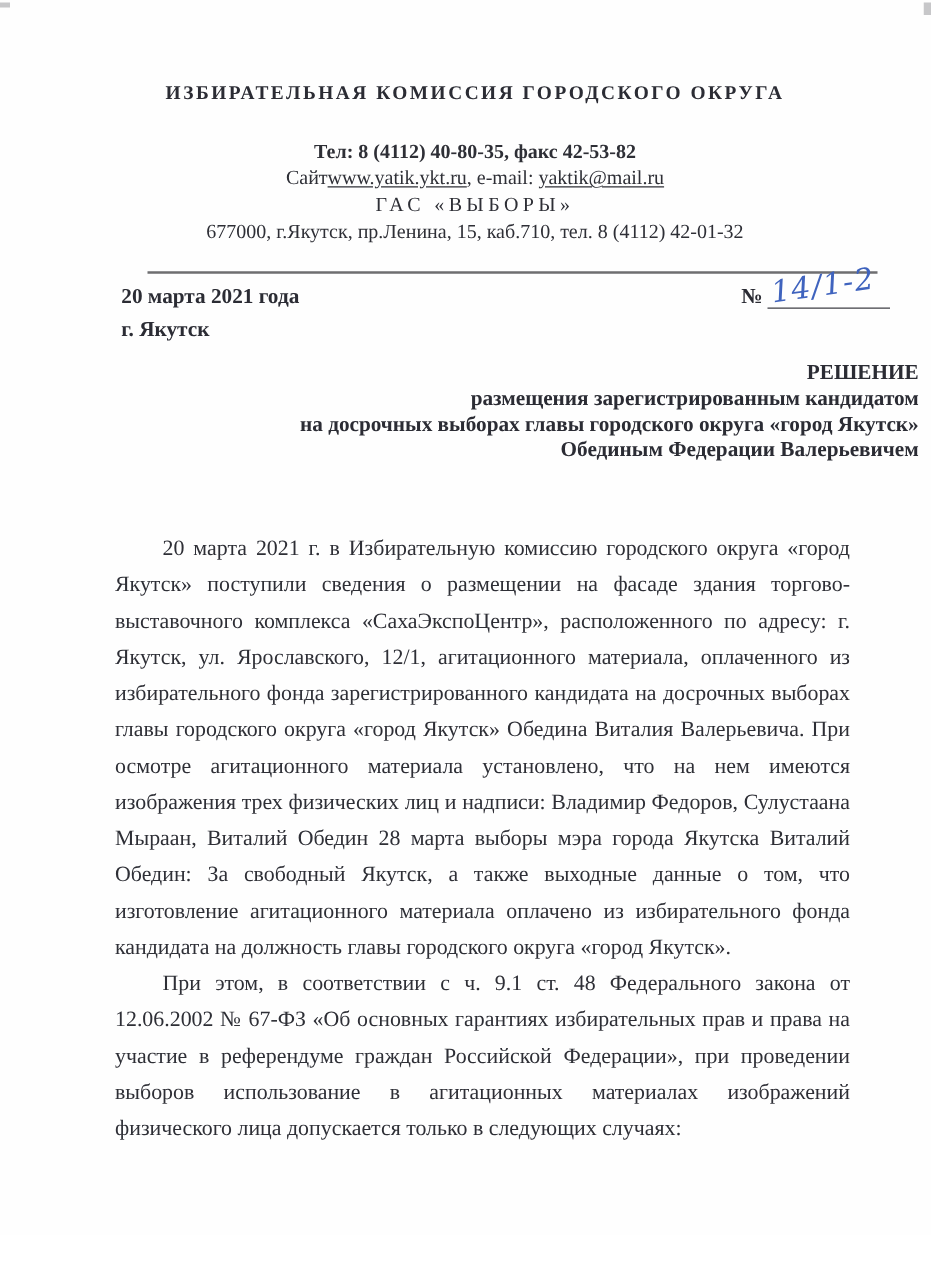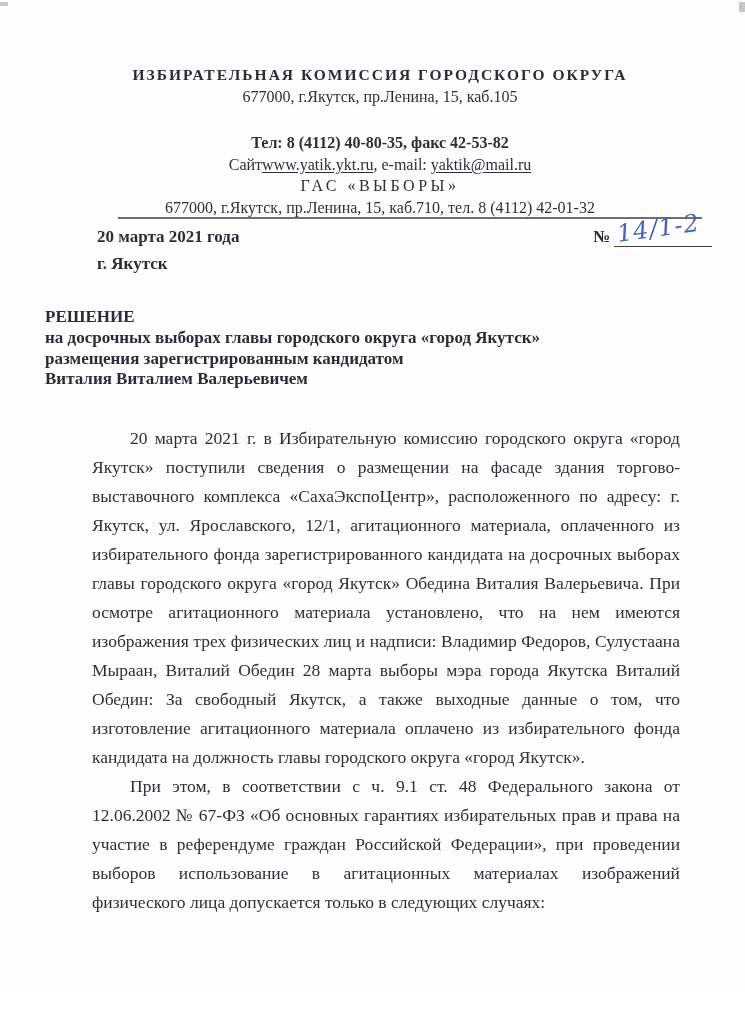--- a/index.html
+++ b/index.html
@@ -90,26 +90,25 @@
     transform-origin: left bottom;
     white-space: nowrap;
     letter-spacing: 1px;
   }
 
   .doc-title {
     position: absolute;
     top: 288px;
     left: 45px;
     width: 690px;
-    text-align: left;
+    text-align: right;
     font-weight: bold;
     font-size: 17px;
     line-height: 20.8px;
     color: #2b2c34;
-    margin-top: 19px;
   }
   .doc-title div { margin: 0; }
 
   .body-text {
     position: absolute;
     top: 424px;
     left: 92px;
     width: 588px;
     font-size: 17.5px;
     line-height: 29px;
@@ -123,44 +122,43 @@
 
 <div class="page">
 
   <div class="mark tl"></div>
   <div class="mark tr"></div>
   <div class="mark bl"></div>
   <div class="mark br"></div>
 
   <div class="letterhead">
     <div class="lh-org">ИЗБИРАТЕЛЬНАЯ КОМИССИЯ ГОРОДСКОГО ОКРУГА</div>
-    <div class="lh-addr">677000, г.Якутск, пр.Ленина, 15, каб.105</div>
     <div class="lh-phone">Тел: 8 (4112) 40-80-35, факс 42-53-82</div>
     <div class="lh-site">
       <span>Сайт</span><span class="u">www.yatik.ykt.ru</span><span>, e-mail: </span><span class="u">yaktik@mail.ru</span>
     </div>
     <div class="lh-gas">ГАС «ВЫБОРЫ»</div>
     <div class="lh-addr">677000, г.Якутск, пр.Ленина, 15, каб.710, тел. 8 (4112) 42-01-32</div>
   </div>
 
   <div class="rule"></div>
 
   <div class="date-line">20 марта 2021 года</div>
 
   <div class="num-row">
     <span>№</span><span class="num-blank"><span class="hand">14/1-2</span></span>
   </div>
 
   <div class="city-line">г. Якутск</div>
 
   <div class="doc-title">
     <div>РЕШЕНИЕ</div>
+    <div>размещения зарегистрированным кандидатом</div>
     <div>на досрочных выборах главы городского округа «город Якутск»</div>
-    <div>размещения зарегистрированным кандидатом</div>
-    <div>Виталия Виталием Валерьевичем</div>
+    <div>Обединым Федерации Валерьевичем</div>
   </div>
 
   <div class="body-text">
     <p>20 марта 2021 г. в Избирательную комиссию городского округа «город Якутск» поступили сведения о размещении на фасаде здания торгово-выставочного комплекса «СахаЭкспоЦентр», расположенного по адресу: г. Якутск, ул. Ярославского, 12/1, агитационного материала, оплаченного из избирательного фонда зарегистрированного кандидата на досрочных выборах главы городского округа «город Якутск» Обедина Виталия Валерьевича. При осмотре агитационного материала установлено, что на нем имеются изображения трех физических лиц и надписи: Владимир Федоров, Сулустаана Мыраан, Виталий Обедин 28 марта выборы мэра города Якутска Виталий Обедин: За свободный Якутск, а также выходные данные о том, что изготовление агитационного материала оплачено из избирательного фонда кандидата на должность главы городского округа «город Якутск».</p>
     <p>При этом, в соответствии с ч. 9.1 ст. 48 Федерального закона от 12.06.2002 № 67-ФЗ «Об основных гарантиях избирательных прав и права на участие в референдуме граждан Российской Федерации», при проведении выборов использование в агитационных материалах изображений физического лица допускается только в следующих случаях:</p>
   </div>
 
 </div>
 
 </body></html>

